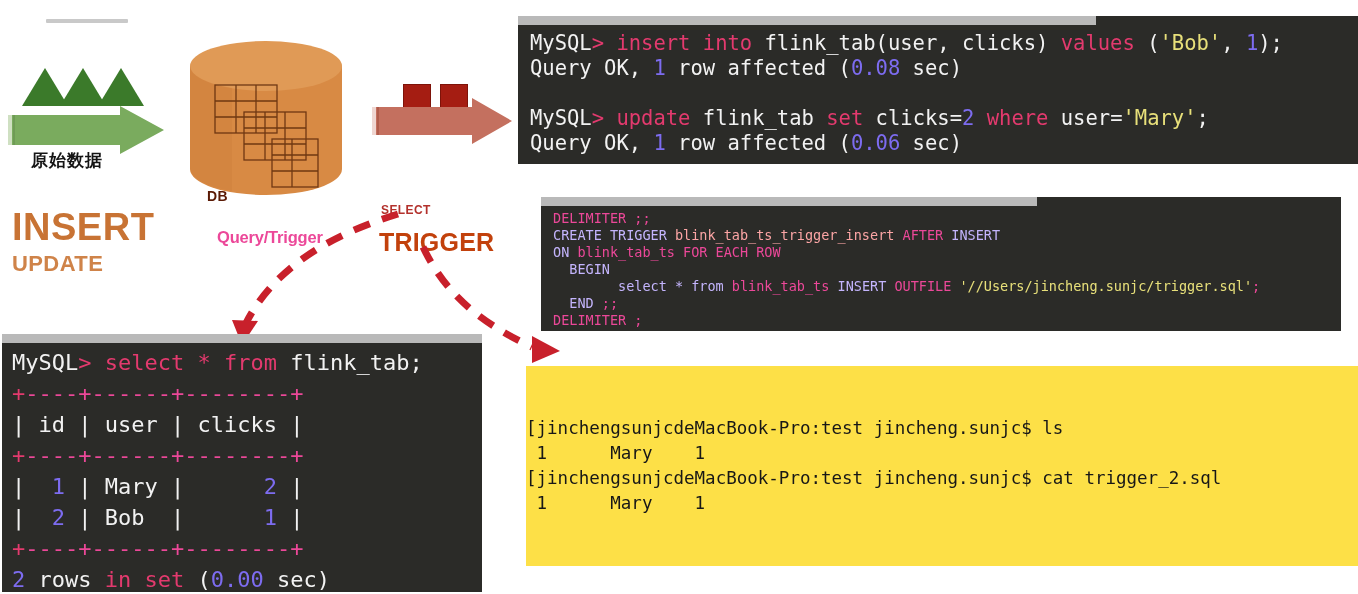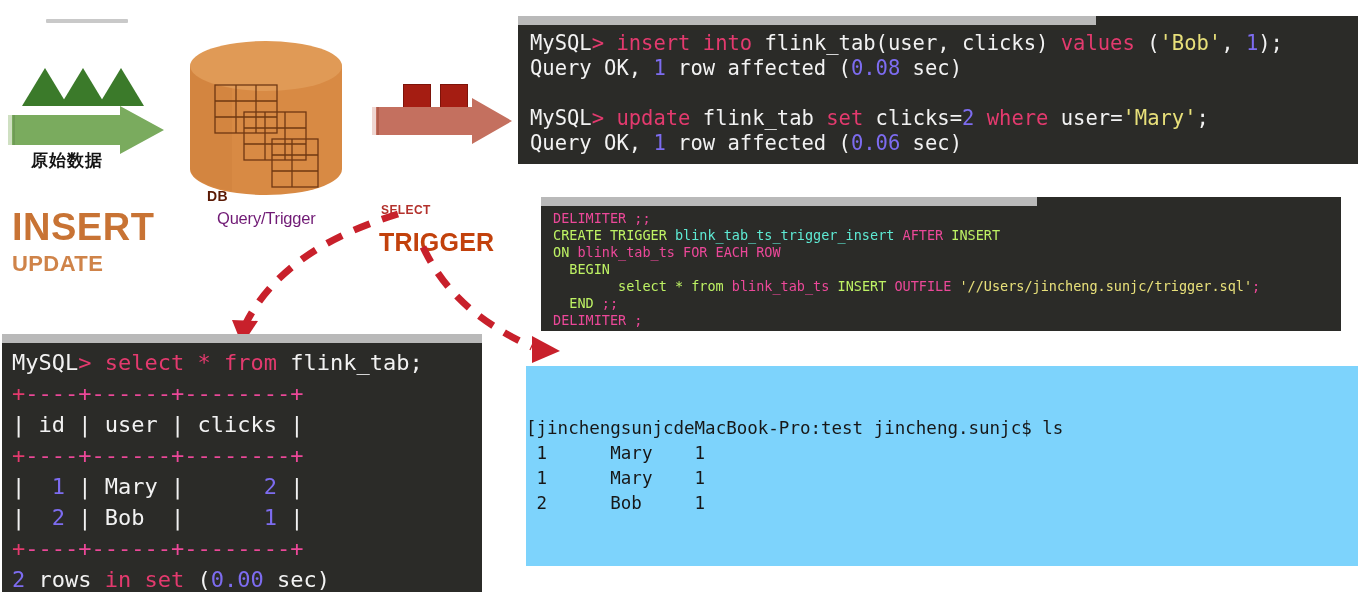--- a/index.html
+++ b/index.html
@@ -58,22 +58,22 @@
   }
 
   #raw-label {
     left: 31px; top: 149px;
     font-size: 17px; font-weight: bold; color: #151515;
     font-family: Liberation Mono, monospace;
     letter-spacing: 1px;
   }
 
   #query-trigger {
-    left: 217px; top: 209px;
-    font-size: 16.5px; font-weight: normal; color: #701a75;
+    left: 217px; top: 228px;
+    font-size: 16.5px; font-weight: bold; color: #ec4899;
     letter-spacing: -0.2px;
   }
 
   #dml-block { left: 12px; top: 205px; }
   #dml-insert {
     font-size: 38px; font-weight: bold; color: #c87334;
     letter-spacing: .5px; line-height: 44px;
   }
   #dml-update, #dml-delete {
     font-size: 22px; font-weight: bold; color: #cf8349;
@@ -117,31 +117,31 @@
   #term-trigger { left: 541px; top: 197px; width: 800px; height: 134px; }
   #term-trigger .term-body { font-size: 13.5px; line-height: 17px; color: #efefef; padding-top: 4px; }
 
   
   #term-select { left: 2px; top: 334px; width: 480px; height: 258px; }
   #term-select .term-body { font-size: 22px; line-height: 31px; color: #f2f2f2; padding-top: 4px; padding-left: 10px; }
 
   
   #shell {
     left: 526px; top: 366px; width: 832px; height: 200px;
-    background: #7dd3fc; white-space: pre;
+    background: #fde047; white-space: pre;
     font-family: "DejaVu Sans Mono", "Liberation Mono", monospace;
     font-size: 17.5px; line-height: 25px; color: #171717;
   }
 
   
   .kw   { color: #e33a6e; }   
-  .kw2  { color: #bef264; }
+  .kw2  { color: #c4b5fd; }
   .num  { color: #7d6cf0; }
   .str  { color: #e8e07a; }
-  .gr   { color: #5eead4; }   
+  .gr   { color: #fca5a5; }   
   .wh   { color: #f2f2f2; }
   .pl   { color: #e33a6e; }   
   .dim  { color: #ec4899; }
 </style>
 </head>
 <body>
 
 <div class="abs" id="top-rule"></div>
 
 <div class="abs" id="diagram">
@@ -223,15 +223,15 @@
   <div class="term-bar"></div>
   <div class="term-body mono"><div><span class="dim">DELIMITER ;;</span></div><div><span class="kw2">CREATE TRIGGER</span><span class="wh"> </span><span class="gr">blink_tab_ts_trigger_insert</span><span class="dim"> AFTER </span><span class="kw2">INSERT</span></div><div><span class="kw2">ON</span><span class="dim"> blink_tab_ts FOR EACH ROW</span></div><div><span class="wh">  </span><span class="kw2">BEGIN</span></div><div><span class="wh">        </span><span class="kw2">select * from</span><span class="dim"> blink_tab_ts </span><span class="kw2">INSERT</span><span class="dim"> OUTFILE </span><span class="str">'//Users/jincheng.sunjc/trigger.sql'</span><span class="dim">;</span></div><div><span class="wh">  </span><span class="kw2">END</span><span class="dim"> ;;</span></div><div><span class="dim">DELIMITER ;</span></div></div>
 </div>
 
 <div class="abs term" id="term-select">
   <div class="term-bar full"></div>
   <div class="term-body mono"><div><span class="wh">MySQL</span><span class="pl">&gt;</span><span class="wh"> </span><span class="kw">select</span><span class="wh"> </span><span class="kw">*</span><span class="wh"> </span><span class="kw">from</span><span class="wh"> flink_tab;</span></div><div><span class="kw">+</span><span class="dim">----</span><span class="dim">+</span><span class="dim">------</span><span class="dim">+</span><span class="dim">--------</span><span class="dim">+</span></div><div><span class="wh">| </span><span class="wh">id</span><span class="wh"> | </span><span class="wh">user</span><span class="wh"> | </span><span class="wh">clicks</span><span class="wh"> |</span></div><div><span class="kw">+</span><span class="dim">----</span><span class="dim">+</span><span class="dim">------</span><span class="dim">+</span><span class="dim">--------</span><span class="dim">+</span></div><div><span class="wh">|  </span><span class="num">1</span><span class="wh"> | Mary |      </span><span class="num">2</span><span class="wh"> |</span></div><div><span class="wh">|  </span><span class="num">2</span><span class="wh"> | Bob  |      </span><span class="num">1</span><span class="wh"> |</span></div><div><span class="kw">+</span><span class="dim">----</span><span class="dim">+</span><span class="dim">------</span><span class="dim">+</span><span class="dim">--------</span><span class="dim">+</span></div><div><span class="num">2</span><span class="wh"> rows </span><span class="kw">in set</span><span class="wh"> (</span><span class="num">0.00</span><span class="wh"> sec)</span></div></div>
 </div>
 
 <div class="abs" id="shell">
-  <div><div>[jinchengsunjcdeMacBook-Pro:test jincheng.sunjc$ ls</div><div> 1      Mary    1</div><div> 1      Mary    1</div><div> 2      Bob     1</div></div>
+  <div><div>[jinchengsunjcdeMacBook-Pro:test jincheng.sunjc$ ls</div><div> 1      Mary    1</div><div>[jinchengsunjcdeMacBook-Pro:test jincheng.sunjc$ cat trigger_2.sql</div><div> 1      Mary    1</div></div>
   
 </div>
 
 </body></html>

